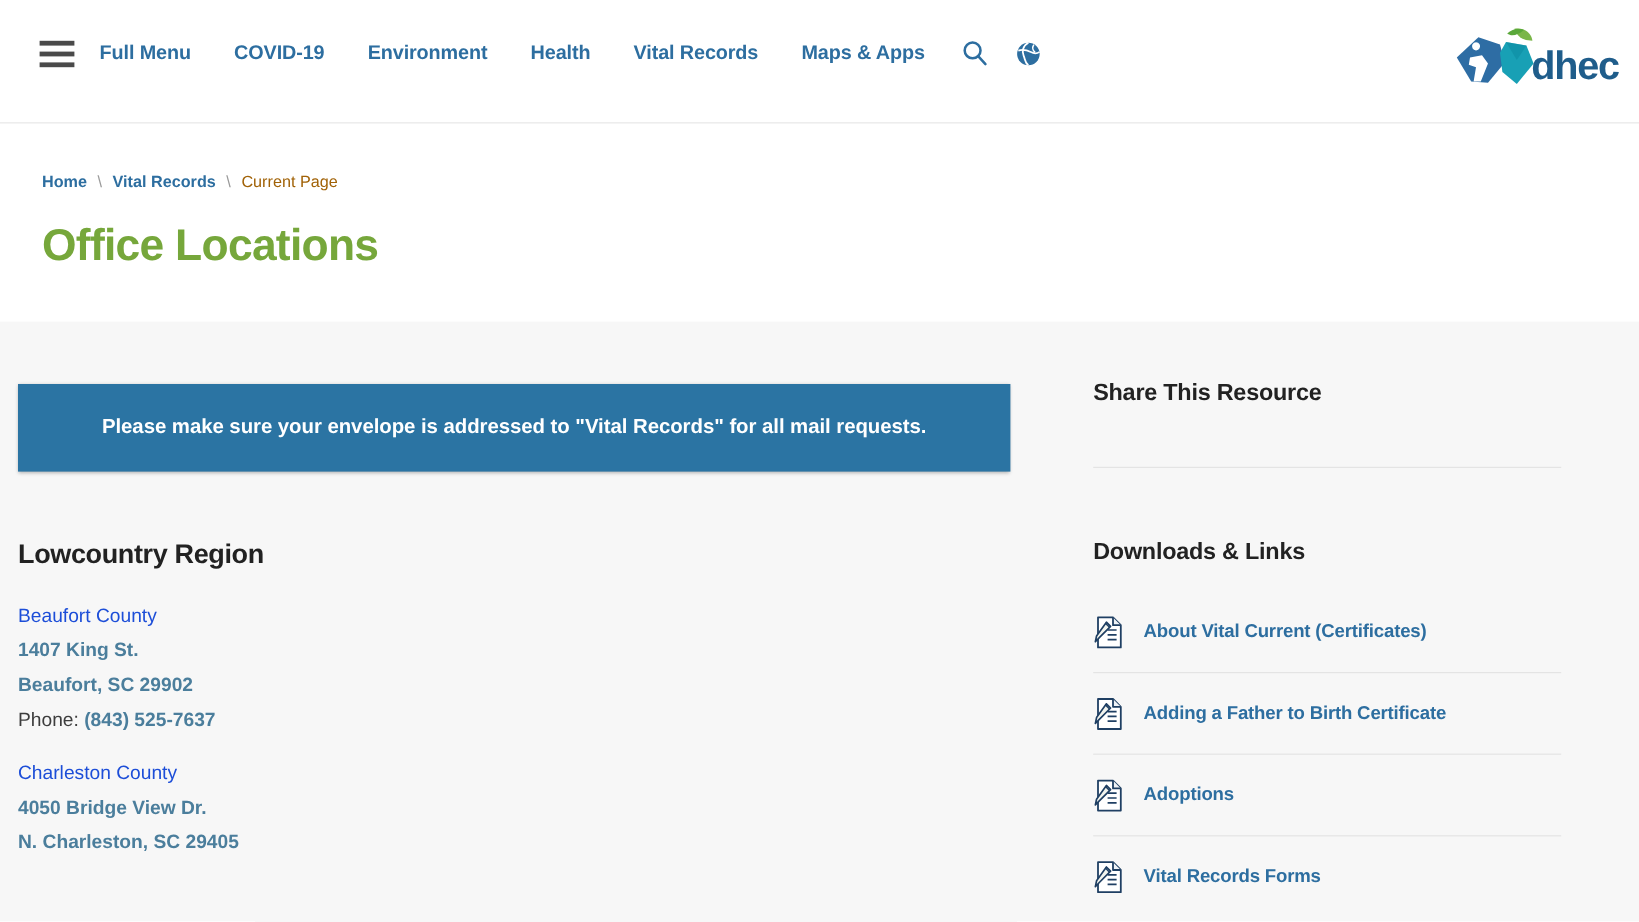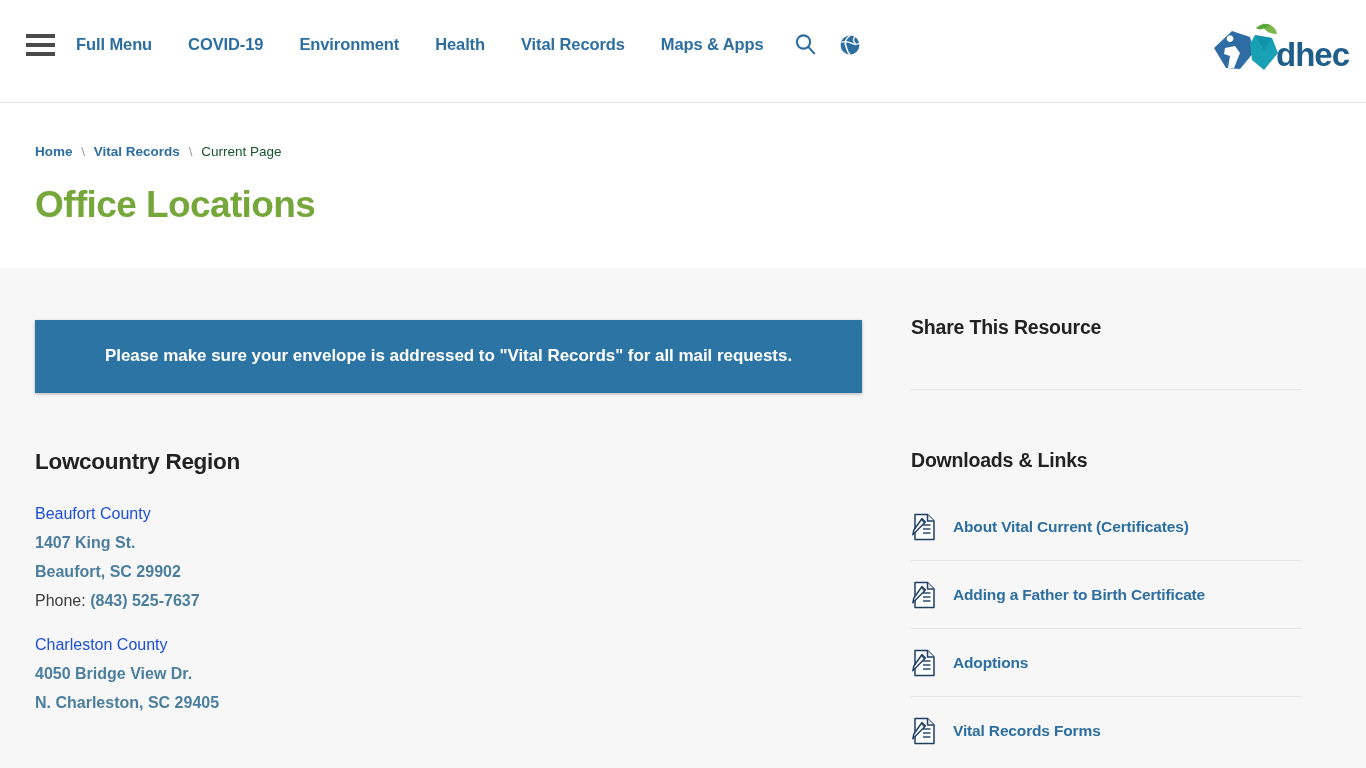--- a/index.html
+++ b/index.html
@@ -17,21 +17,21 @@
   .site-header {
     position: relative;
     height: 103px;
     background: #ffffff;
     border-bottom: 1px solid #e2e2e2;
   }
   .nav-wrap {
     display: flex;
     align-items: center;
     height: 89px;
-    padding-left: 26px;
+    padding-left: 33px;
   }
   .hamburger {
     width: 29px;
     height: 22px;
     display: flex;
     flex-direction: column;
     justify-content: space-between;
     cursor: pointer;
     margin-right: 21px;
   }
@@ -94,21 +94,21 @@
     font-weight: bold;
     text-decoration: none;
     cursor: pointer;
   }
   .crumb-sep {
     color: #9a9a9a;
     margin: 0 5px;
     font-weight: normal;
   }
   .crumb-current {
-    color: #14532d;
+    color: #a16207;
     font-weight: normal;
   }
   .page-title {
     position: absolute;
     left: 35px;
     top: 80px;
     color: #76a73b;
     font-size: 37px;
     font-weight: bold;
     letter-spacing: -0.6px;
@@ -131,21 +131,21 @@
     position: relative;
   }
   .content-inner {
     display: flex;
     padding: 0;
   }
 
   
   .main-col {
     width: 905px;
-    padding: 52px 0 0 35px;
+    padding: 52px 0 0 15px;
   }
   .alert-box {
     width: 827px;
     background: #2b74a3;
     color: #ffffff;
     font-size: 17px;
     font-weight: bold;
     line-height: 26px;
     text-align: center;
     padding: 23px 60px 24px 60px;

